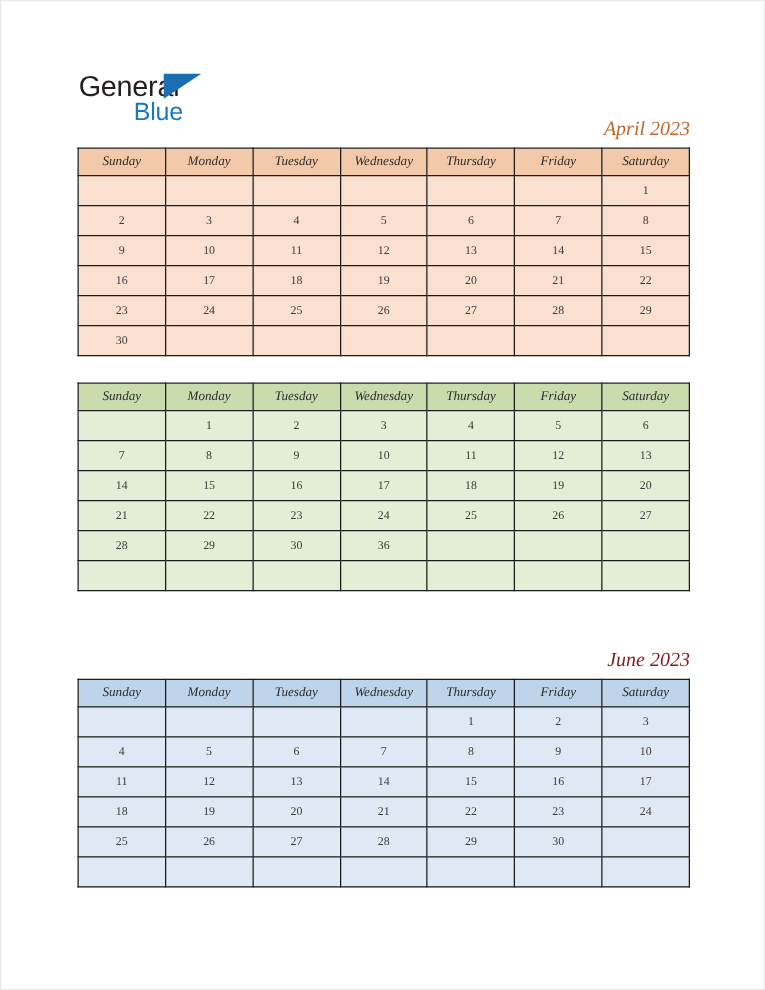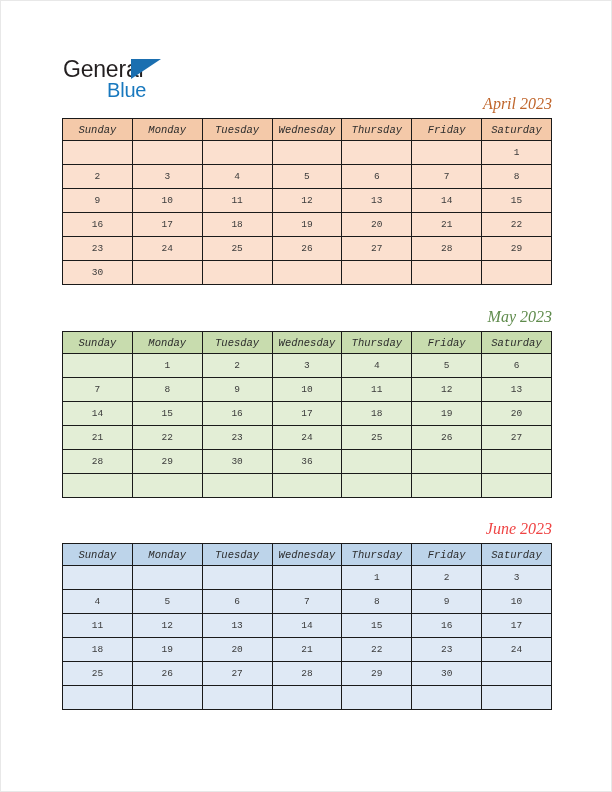--- a/index.html
+++ b/index.html
@@ -71,27 +71,26 @@
     text-align: right;
     font-style: italic;
     font-size: 16px;
     font-weight: normal;
     line-height: 22px;
     padding-bottom: 3px;
     white-space: nowrap;
   }
   #cal-april .cal-title { color: #c0662c; }
   #cal-may   .cal-title { color: #5f8b4c; }
-  #cal-june  .cal-title { color: #ef4444; font-style: italic; }
+  #cal-june  .cal-title { color: #7f1d1d; font-style: italic; }
 
   table.cal {
     border-collapse: collapse;
     width: 490px;
     table-layout: fixed;
-    font-family: Liberation Mono, monospace;
   }
   table.cal th,
   table.cal td {
     border: 1px solid #1a1a1a;
     height: 23px;
     text-align: center;
     vertical-align: middle;
     font-size: 10px;
     padding: 0;
     color: #3b3b3b;
@@ -191,21 +190,20 @@
           <td></td>
           <td></td>
           <td></td>
           <td></td>
         </tr>
       </tbody>
   </table>
 </div>
 
 <div class="cal-block" id="cal-may">
-  <div class="cal-title">May 2023</div>
   <table class="cal">
     <thead>
       <tr>
           <th>Sunday</th>
           <th>Monday</th>
           <th>Tuesday</th>
           <th>Wednesday</th>
           <th>Thursday</th>
           <th>Friday</th>
           <th>Saturday</th>

